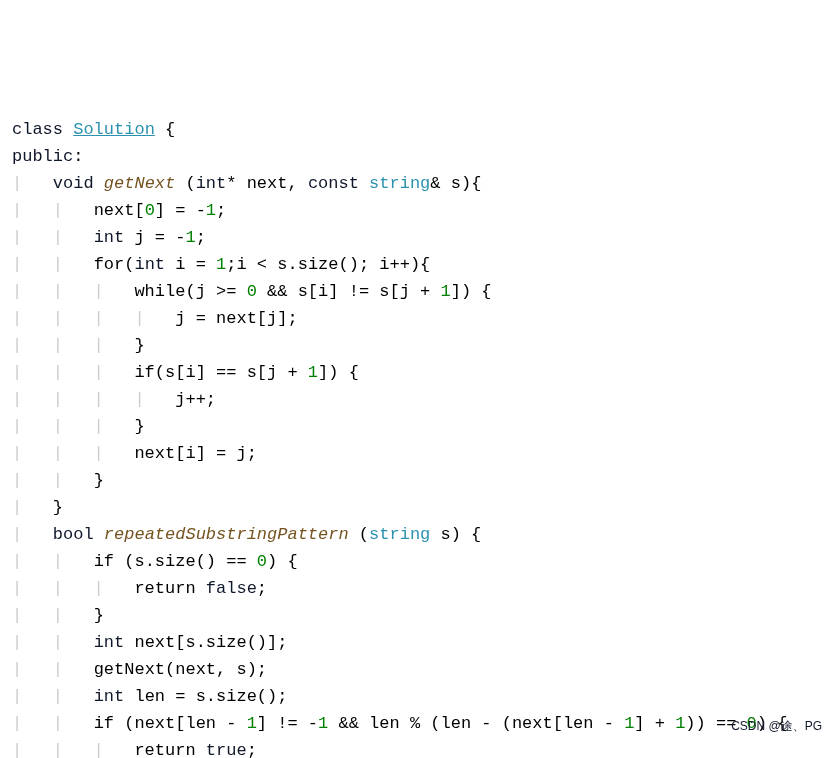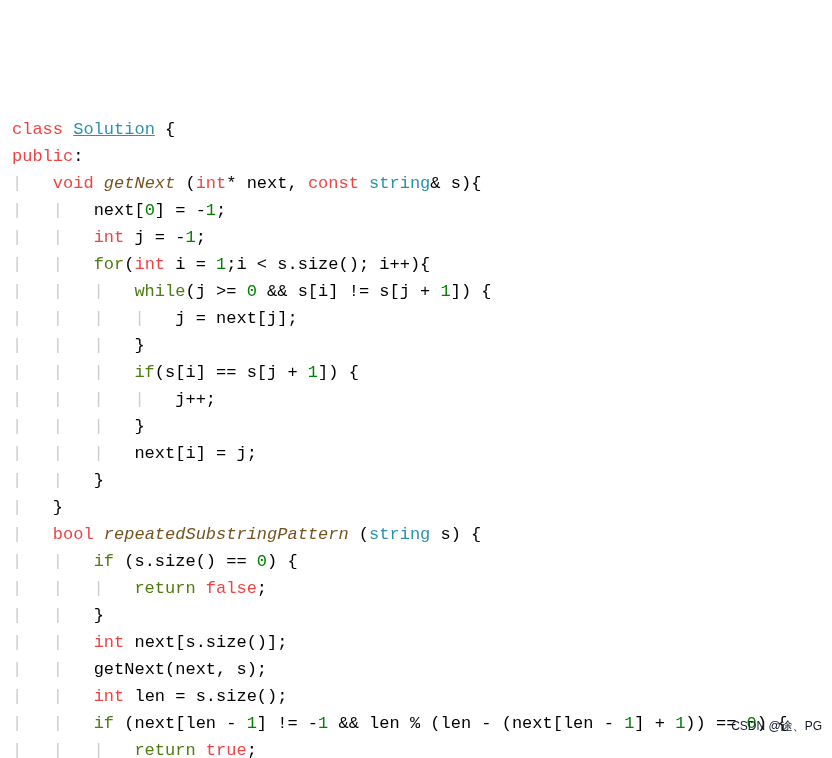--- a/index.html
+++ b/index.html
@@ -7,27 +7,27 @@
       font-family: Consolas, 'Courier New', monospace;
       font-size: 17px;
       line-height: 27px;
       background: #ffffff;
       padding: 8px 12px;
       white-space: pre;
       position: relative;
       width: 832px;
       height: 758px;
     }
-    .kw { color: #ef4444; }
+    .kw { color: #0f172a; }
     .classname { color: #2b91af; text-decoration: underline; }
     .method { color: #74531f; font-style: italic; }
     .num { color: #008000; }
     .str-kw { color: #2b91af; }
     .txt { color: #000000; }
-    .ctrl { color: #4d7c0f; }
+    .ctrl { color: #000000; }
     .guide { color: #cccccc; }
     .watermark {
       position: absolute;
       bottom: 18px;
       right: 10px;
       font-size: 12px;
       color: #0f172a;
       font-family: Arial, sans-serif;
       white-space: nowrap;
     }

